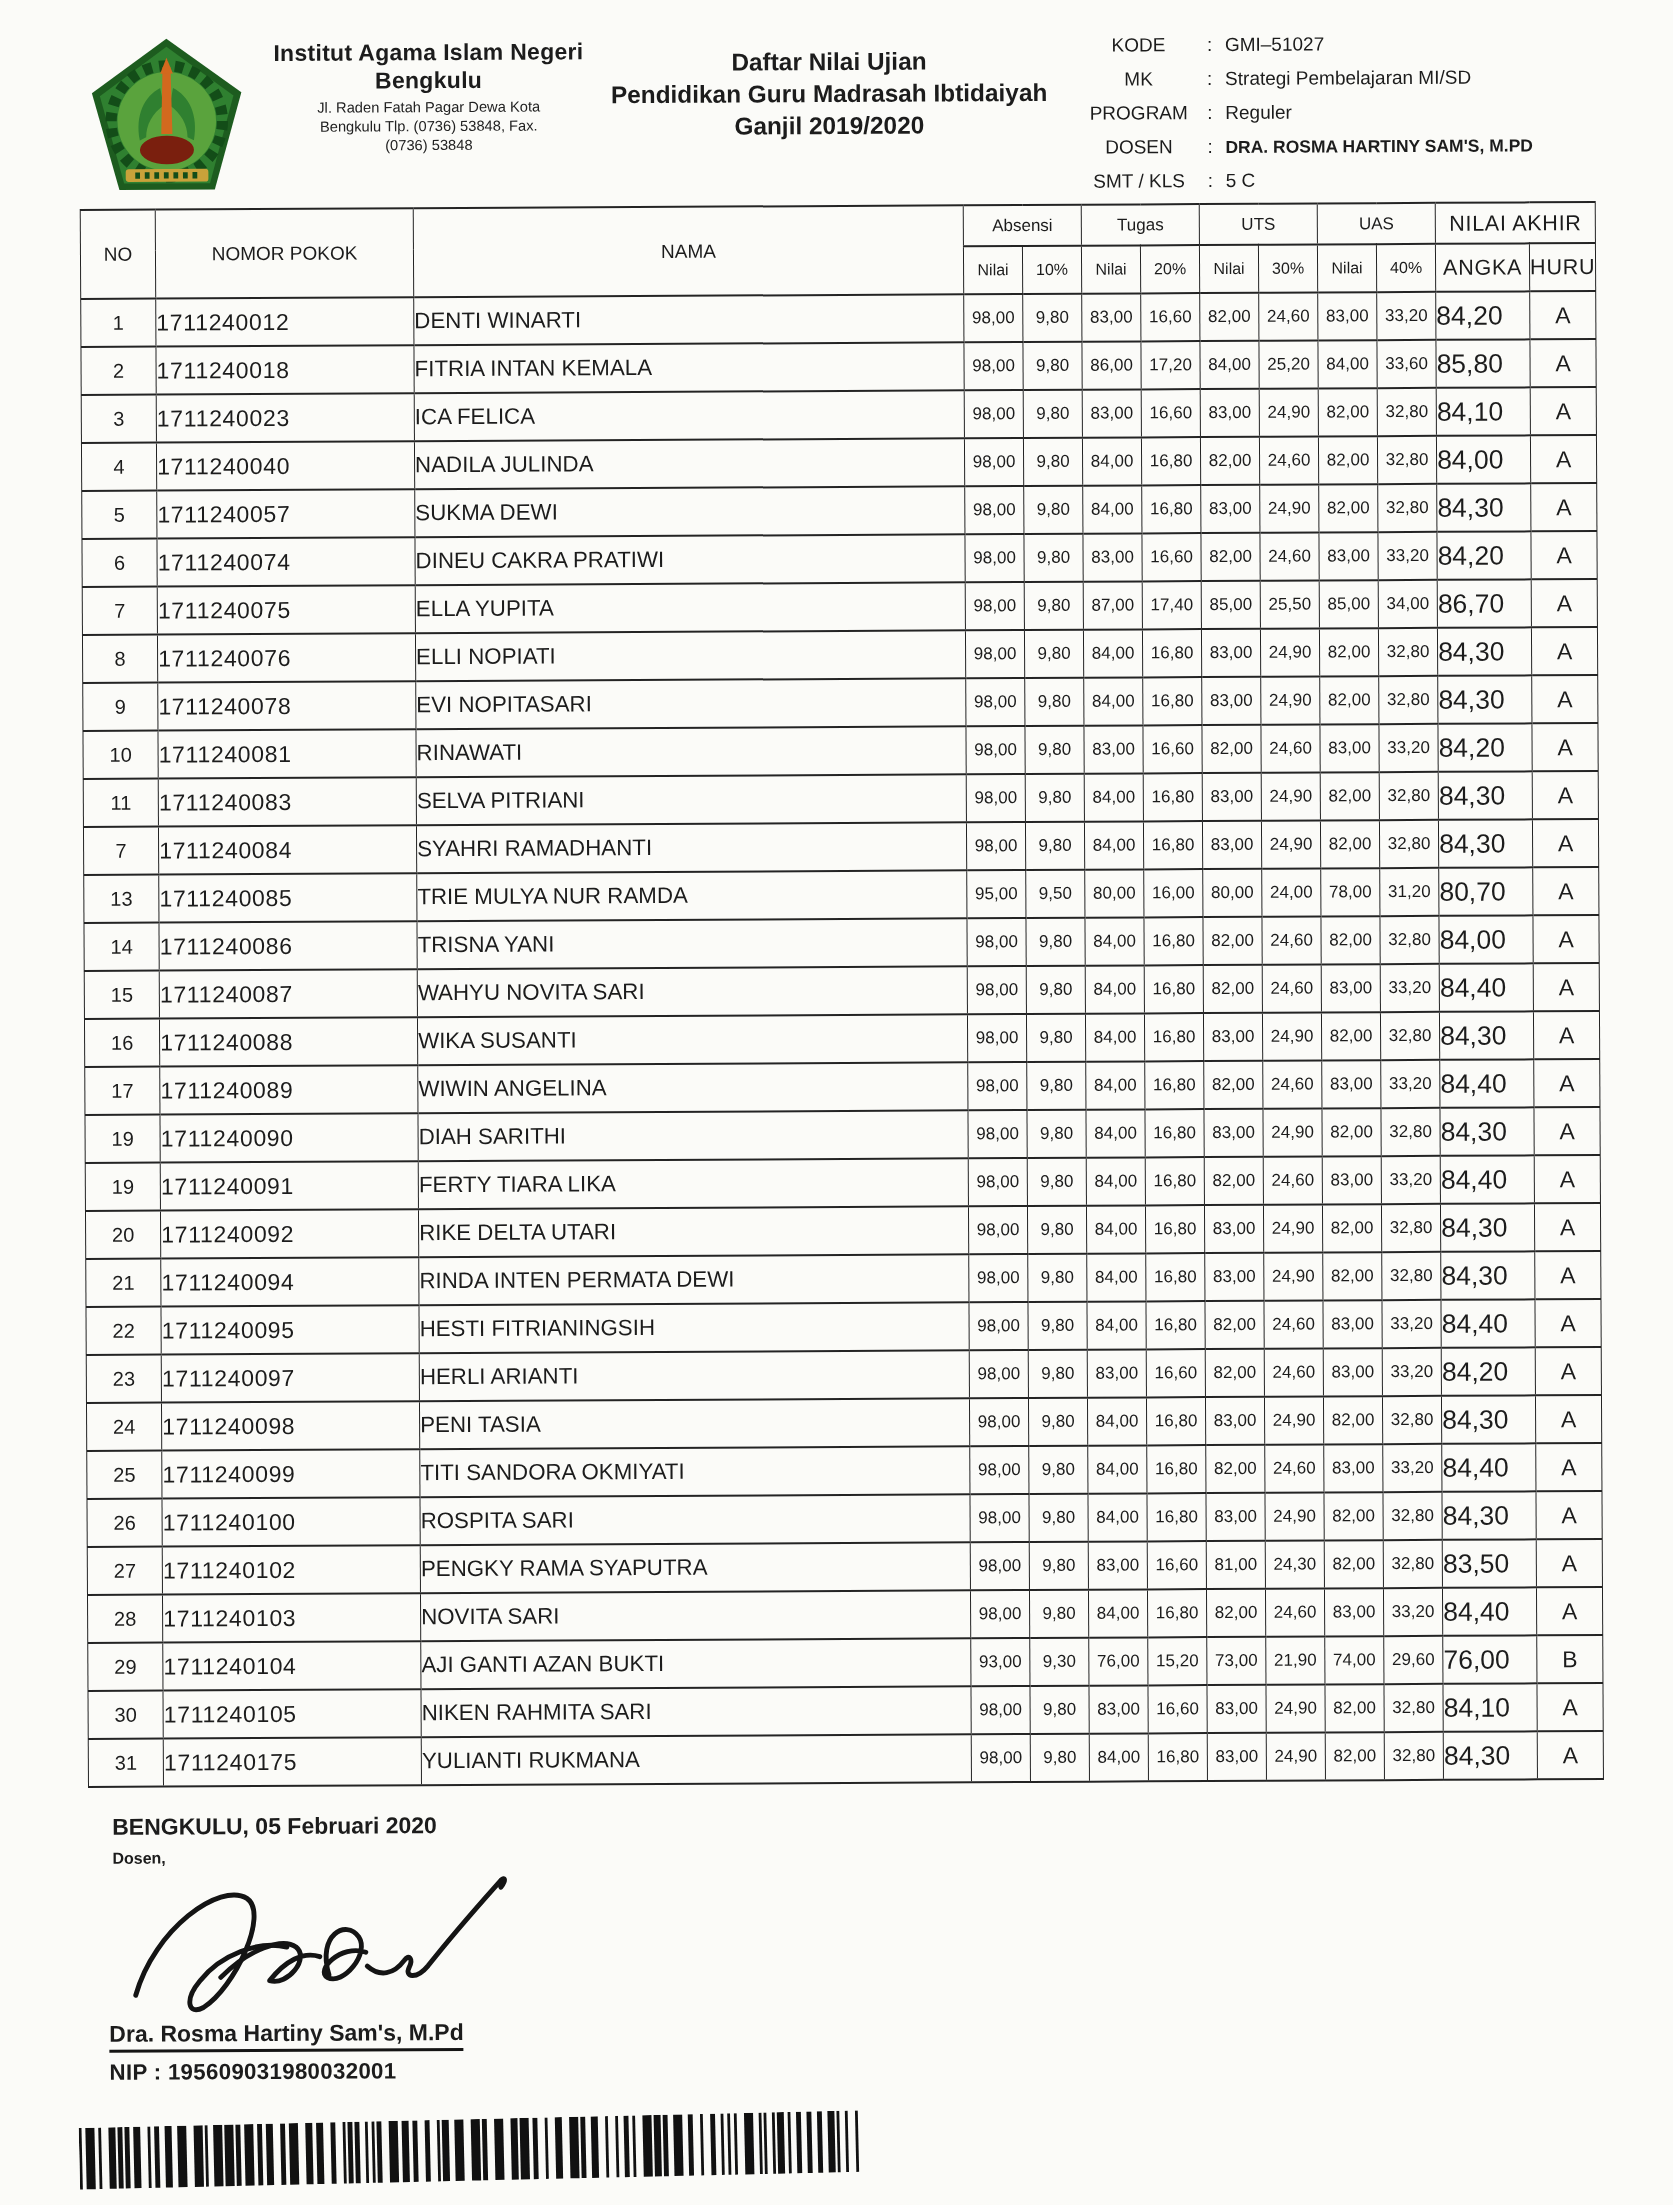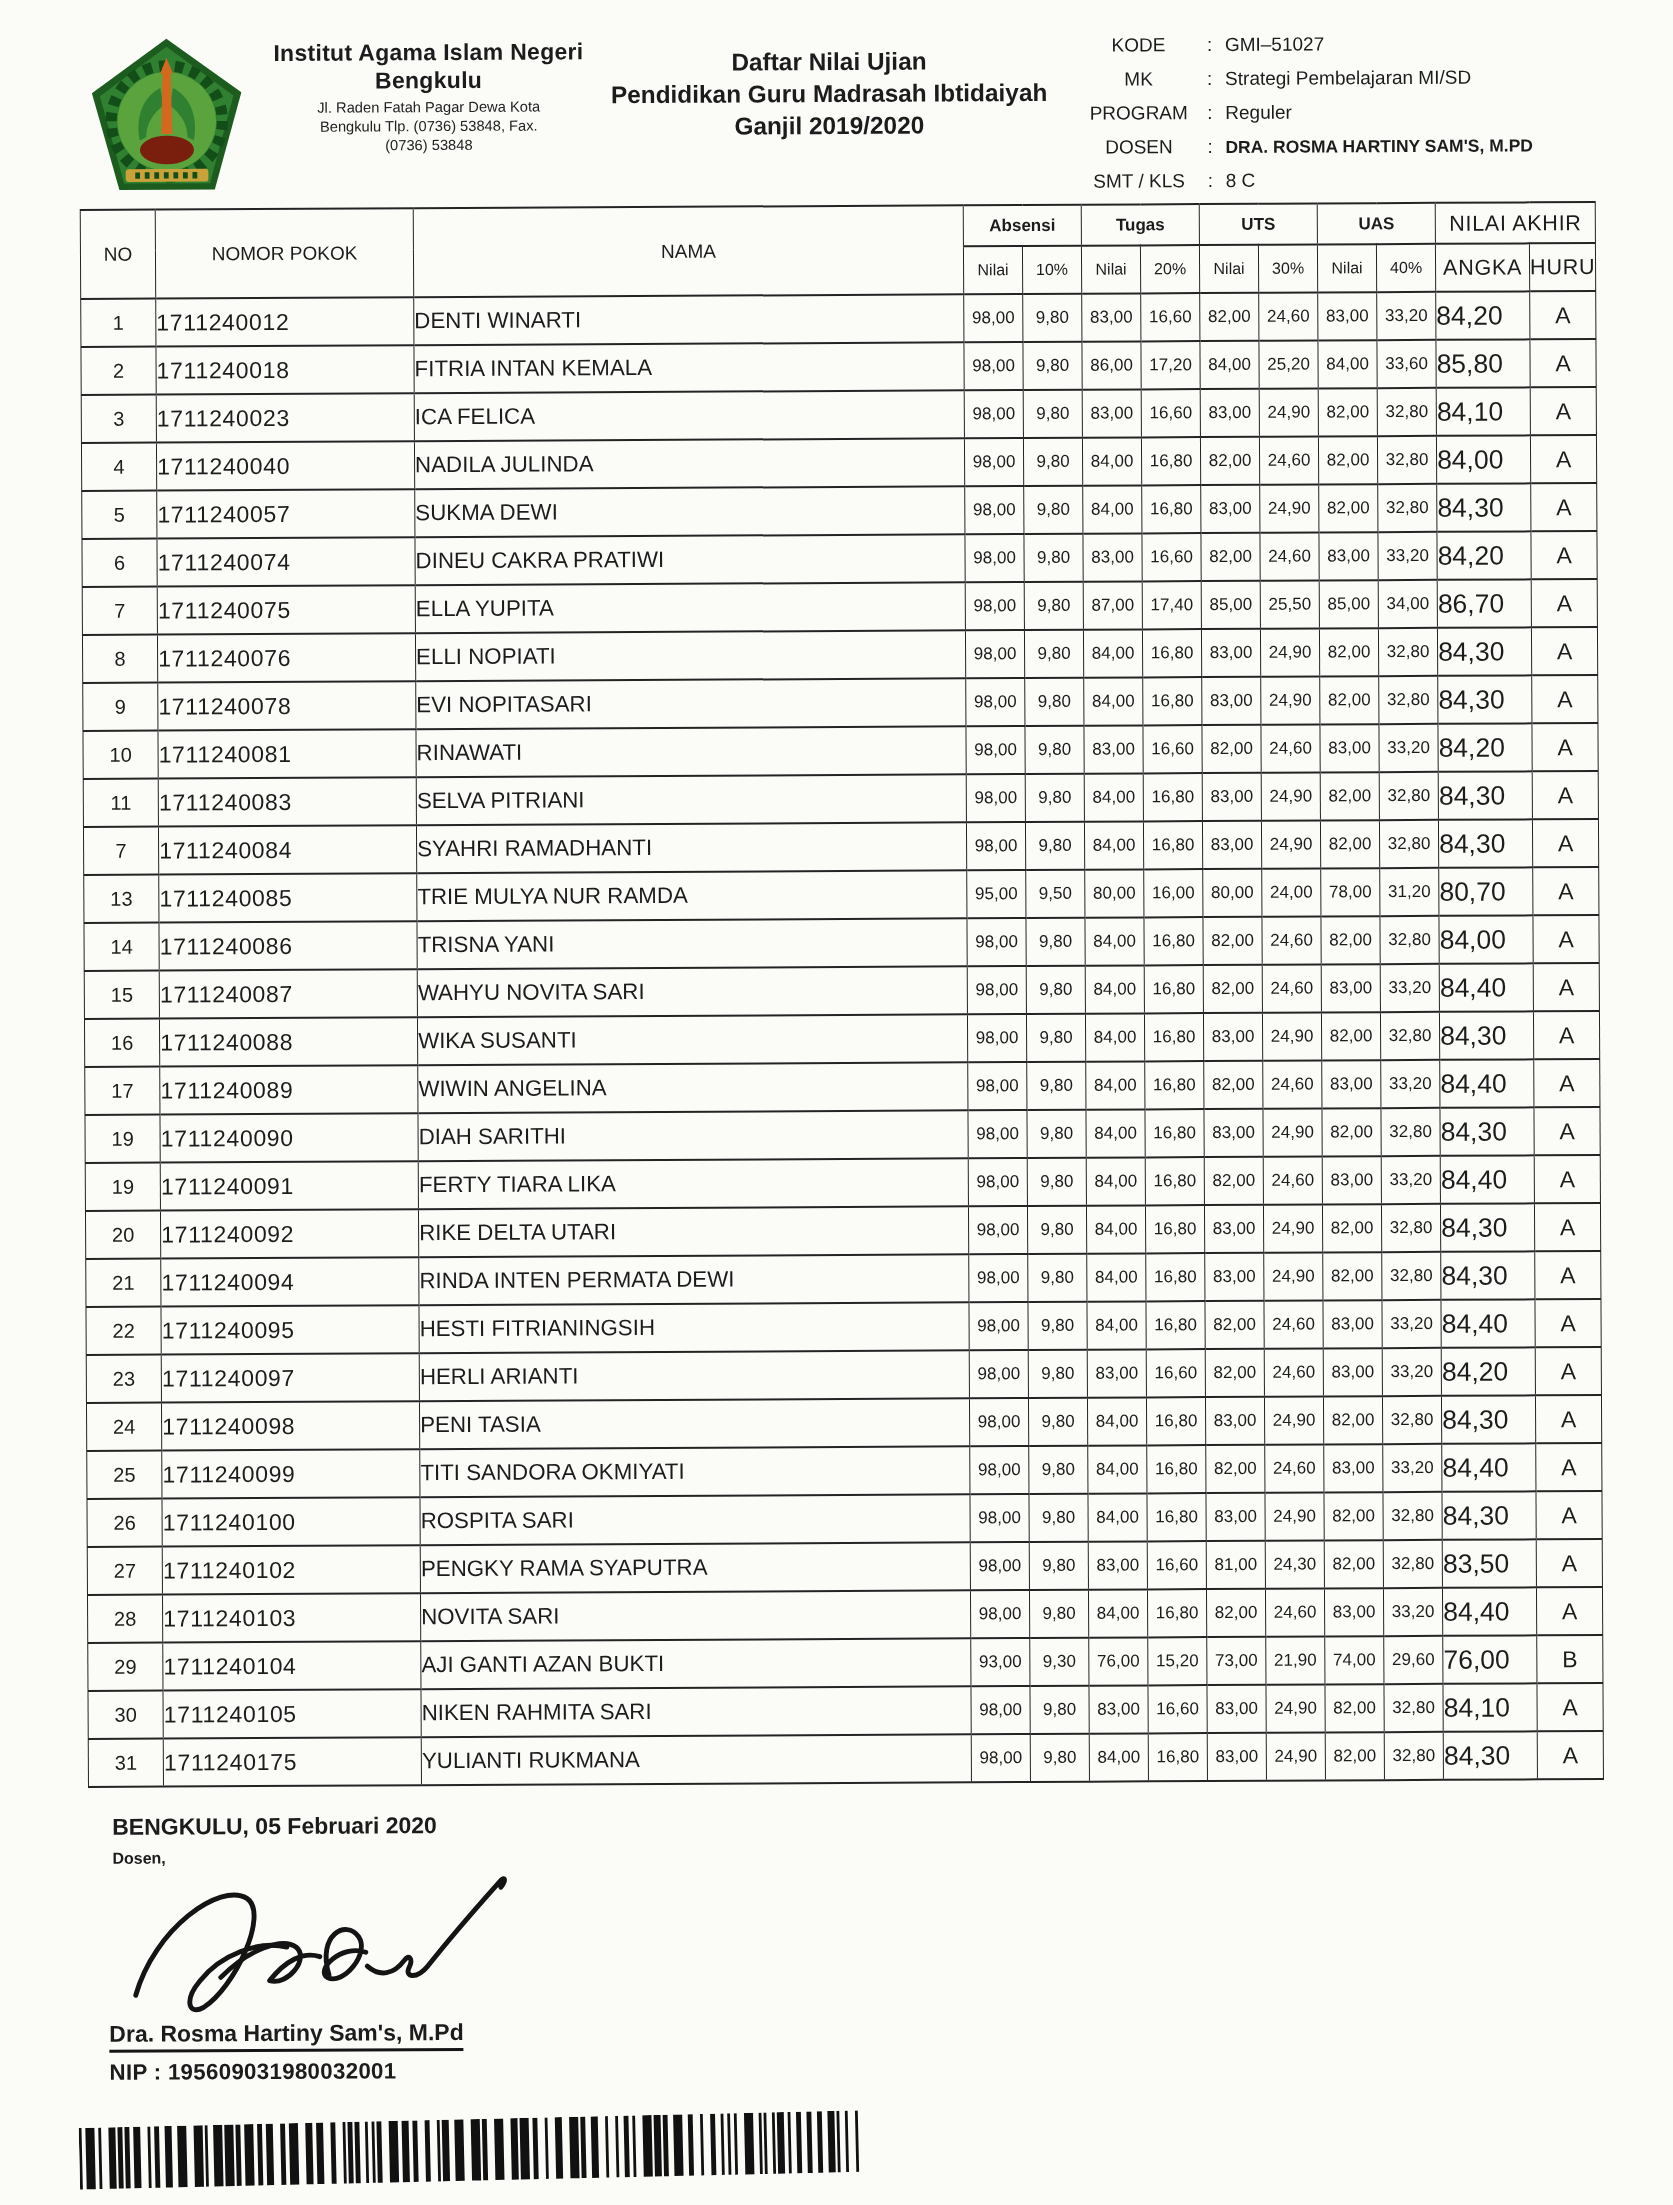--- a/index.html
+++ b/index.html
@@ -31,21 +31,21 @@
   }
   .grades th,.grades td{
     border-left:1.4px solid #242424;border-right:1.4px solid #242424;
     border-top:2.1px solid #242424;border-bottom:2.1px solid #242424;
     padding:0;overflow:hidden;white-space:nowrap;
   }
   .grades thead tr.r1 th{height:39px;}
   .grades thead tr.r2 th{height:46px;}
   .grades tbody tr{height:48px;}
   .h-main{font-size:19px;font-weight:normal;text-align:center;}
-  .h-group{font-size:17px;font-weight:bold;text-align:center;}
+  .h-group{font-size:17px;font-weight:normal;text-align:center;}
   .h-sub{font-size:16px;font-weight:normal;text-align:center;}
   .h-na{font-size:21.6px;font-weight:normal;text-align:center;letter-spacing:0.7px;margin-left:36px;}
   .c-no{text-align:center;font-size:20px;}
   .c-npm{font-size:23px;padding-left:12.6px;letter-spacing:0.7px;}
   .c-nama{font-size:22.3px;padding-left:12.6px;}
   .c-v{text-align:center;font-size:17px;}
   .c-angka{text-align:left;font-size:26.5px;}
   .c-huruf{text-align:center;font-size:23px;}
 
   
@@ -112,21 +112,21 @@
         <span class="m-value">Reguler</span>
       </div>
       <div class="meta-row m-strong">
         <span class="m-label">DOSEN</span>
         <span class="m-colon">:</span>
         <span class="m-value">DRA. ROSMA HARTINY SAM'S, M.PD</span>
       </div>
       <div class="meta-row">
         <span class="m-label">SMT / KLS</span>
         <span class="m-colon">:</span>
-        <span class="m-value">8 C</span>
+        <span class="m-value">5 C</span>
       </div>
     </div>
 
   <table class="grades">
     <colgroup>
       <col style="width:75px">
         <col style="width:258px">
         <col style="width:550px">
       <col style="width:59px">
         <col style="width:59px">

